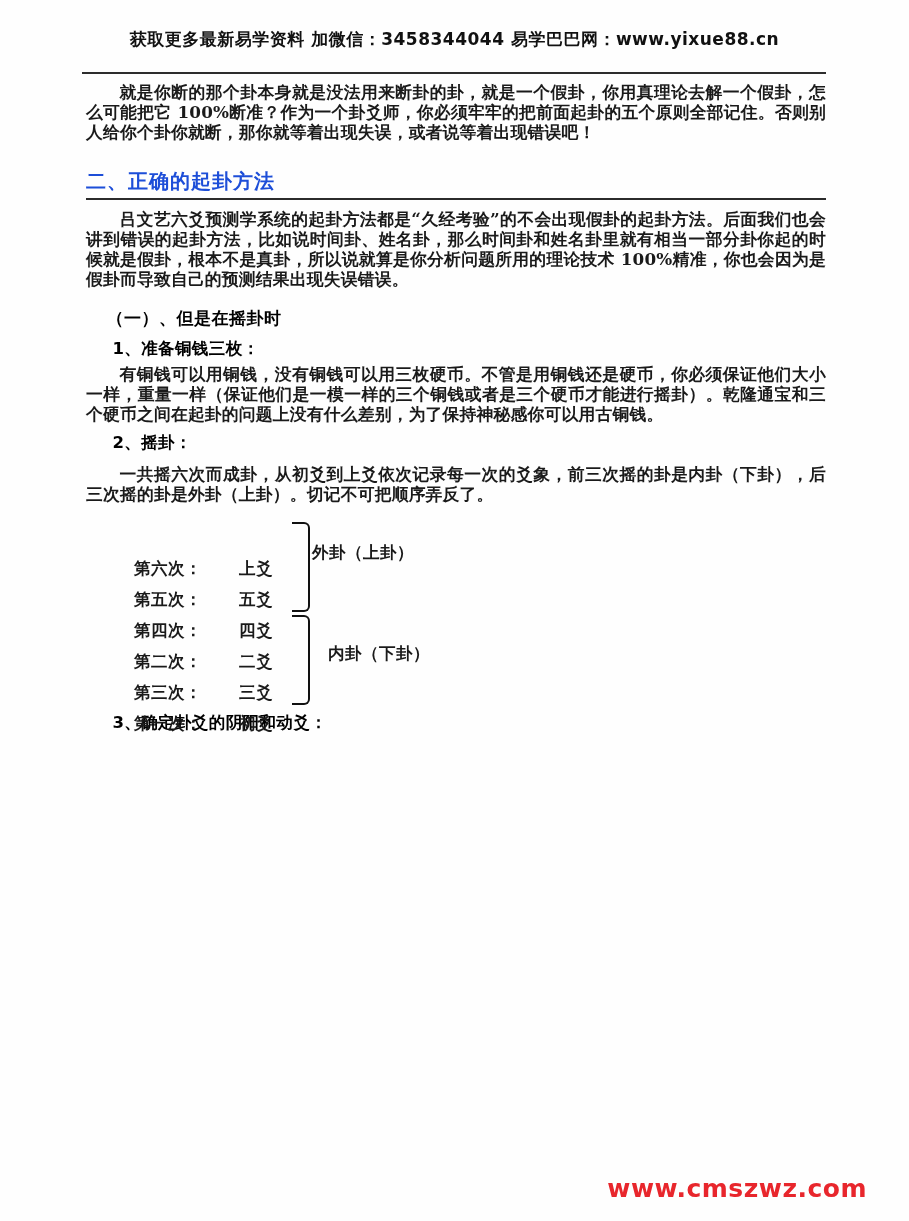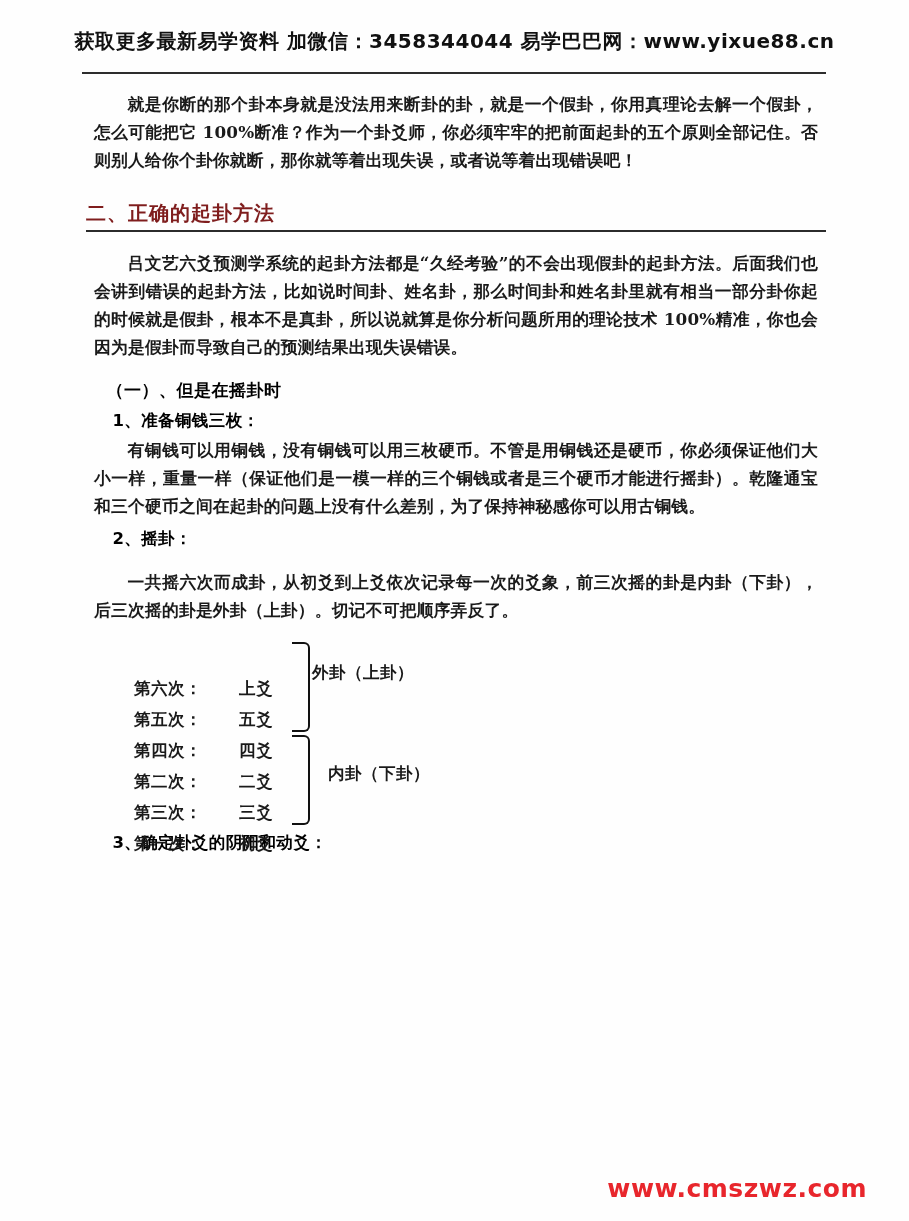--- a/index.html
+++ b/index.html
@@ -21,58 +21,58 @@
     width: 909px;
     height: 1221px;
     background: #fefefe;
   }
   .header-line {
     position: absolute;
     left: 0;
     top: 28px;
     width: 909px;
     text-align: center;
-    font-size: 20px;
+    font-size: 17px;
     font-family: "DejaVu Sans", "Liberation Sans", sans-serif;
     font-weight: bold;
     letter-spacing: 0.5px;
     color: #111;
   }
   .rule-top {
     position: absolute;
     left: 82px;
     top: 72px;
     width: 744px;
     height: 2px;
     background: #2d2d2d;
   }
   .content {
     position: absolute;
     left: 86px;
     top: 82px;
     width: 740px;
   }
   p {
-    margin: 8px;
+    margin: 0;
     font-size: 16.8px;
-    line-height: 28px;
+    line-height: 20px;
     text-align: justify;
     text-justify: inter-ideograph;
     font-family: "DejaVu Serif", "Liberation Serif", serif;
     font-weight: 600;
     letter-spacing: 0.2px;
   }
   p.indent2 { text-indent: 2em; }
   .h2 {
     font-family: "DejaVu Sans", "Liberation Sans", sans-serif;
     font-size: 20px;
     font-weight: bold;
     margin: 26px 0 6px 0;
     letter-spacing: 1px;
-    color: #7f1d1d;
+    color: #1d4ed8;
     position: relative;
   }
   .h2-underline {
     position: absolute;
     left: 0;
     bottom: -5px;
     width: 740px;
     height: 2px;
     background: #2b2b2b;
   }

